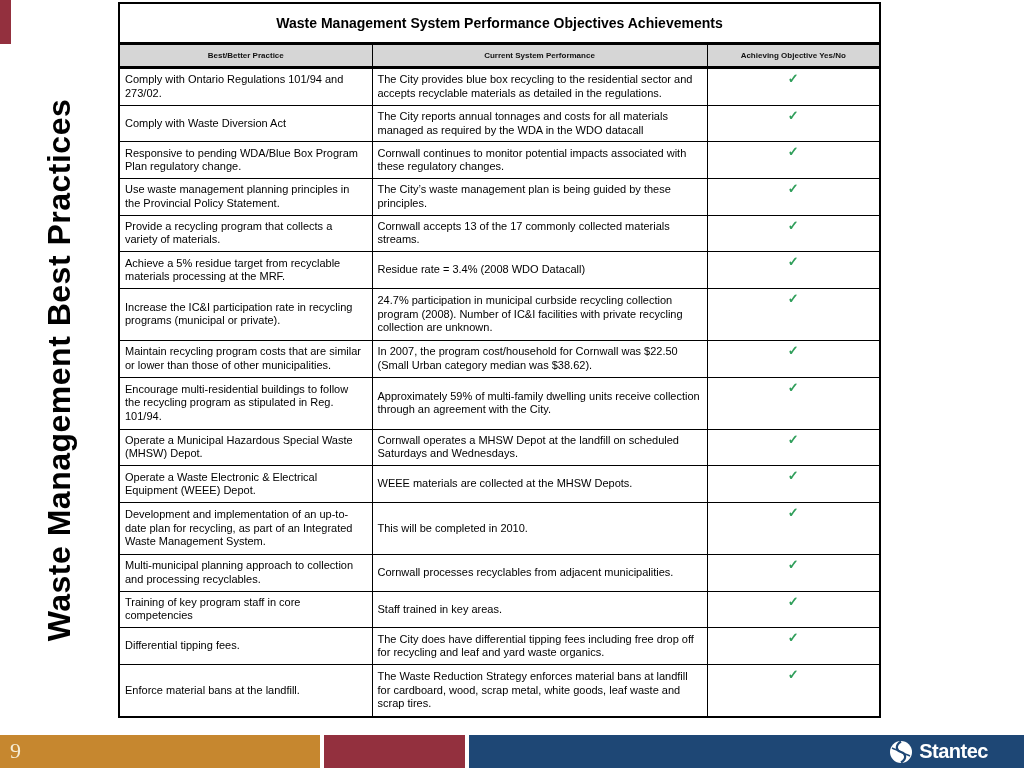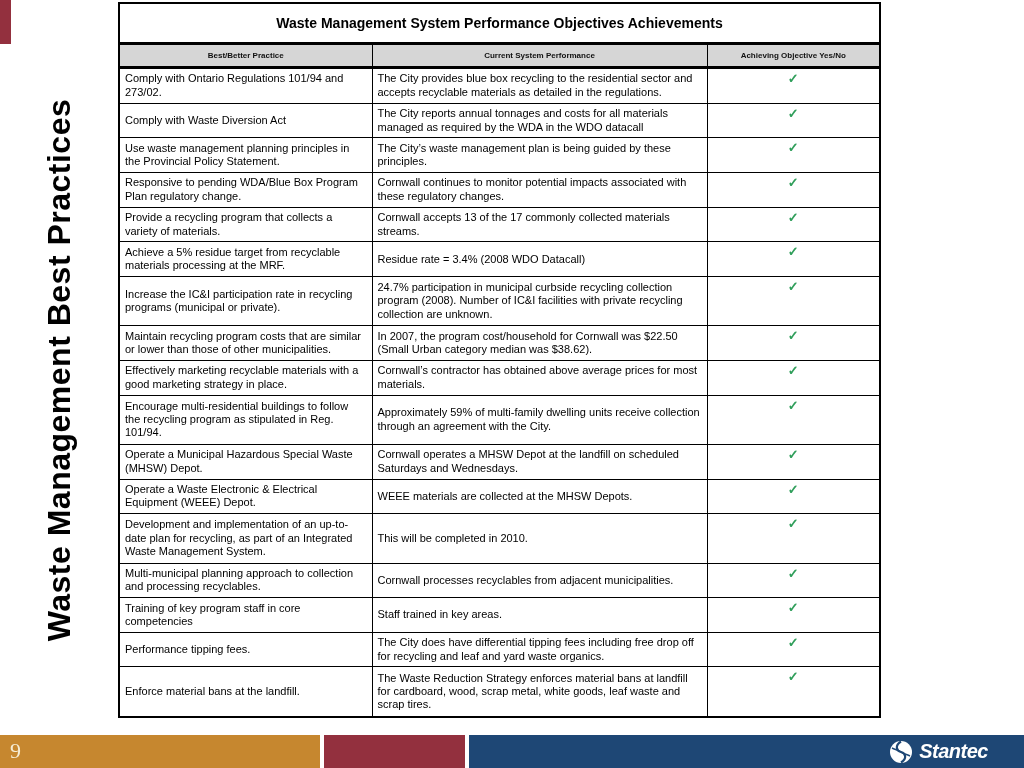--- a/index.html
+++ b/index.html
@@ -65,21 +65,20 @@
     font-size:22px; color:var(--page_cream,#f5ecd4);
   }
   .logo {
     position:absolute; right:36px; top:50%;
     transform:translateY(-50%);
     display:flex; align-items:center; gap:6px;
   }
   .logo-text {
     color:#ffffff; font-weight:bold; font-size:20px;
     letter-spacing:-0.5px;
-    font-style:italic;
   }
   .logo-icon { display:block; }
 </style>
 </head>
 <body>
 
 <div class="slide">
 
   <div class="corner-accent"></div>
 
@@ -107,55 +106,50 @@
             <td class="practice">Comply with Ontario Regulations 101/94 and 273/02.</td>
             <td class="performance">The City provides blue box recycling to the residential sector and accepts recyclable materials as detailed in the regulations.</td>
             <td class="check"><span>✓</span></td>
           </tr>
           <tr>
             <td class="practice">Comply with Waste Diversion Act</td>
             <td class="performance">The City reports annual tonnages and costs for all materials managed as required by the WDA in the WDO datacall</td>
             <td class="check"><span>✓</span></td>
           </tr>
           <tr>
+            <td class="practice">Responsive to pending WDA/Blue Box Program Plan regulatory change.</td>
+            <td class="performance">Cornwall continues to monitor potential impacts associated with these regulatory changes.</td>
+            <td class="check"><span>✓</span></td>
+          </tr>
+          <tr>
             <td class="practice">Use waste management planning principles in the Provincial Policy Statement.</td>
             <td class="performance">The City’s waste management plan is being guided by these principles.</td>
             <td class="check"><span>✓</span></td>
           </tr>
           <tr>
-            <td class="practice">Responsive to pending WDA/Blue Box Program Plan regulatory change.</td>
-            <td class="performance">Cornwall continues to monitor potential impacts associated with these regulatory changes.</td>
-            <td class="check"><span>✓</span></td>
-          </tr>
-          <tr>
             <td class="practice">Provide a recycling program that collects a variety of materials.</td>
             <td class="performance">Cornwall accepts 13 of the 17 commonly collected materials streams.</td>
             <td class="check"><span>✓</span></td>
           </tr>
           <tr>
             <td class="practice">Achieve a 5% residue target from recyclable materials processing at the MRF.</td>
             <td class="performance">Residue rate = 3.4% (2008 WDO Datacall)</td>
             <td class="check"><span>✓</span></td>
           </tr>
           <tr>
             <td class="practice">Increase the IC&amp;I participation rate in recycling programs (municipal or private).</td>
             <td class="performance">24.7% participation in municipal curbside recycling collection program (2008).  Number of IC&amp;I facilities with private recycling collection are unknown.</td>
             <td class="check"><span>✓</span></td>
           </tr>
           <tr>
             <td class="practice">Maintain recycling program costs that are similar or lower than those of other municipalities.</td>
             <td class="performance">In 2007, the program cost/household for Cornwall was $22.50 (Small Urban category median was $38.62).</td>
             <td class="check"><span>✓</span></td>
           </tr>
           <tr>
-            <td class="practice">Effectively marketing recyclable materials with a good marketing strategy in place.</td>
-            <td class="performance">Cornwall’s contractor has obtained above average prices for most materials.</td>
-            <td class="check"><span>✓</span></td>
-          </tr>
-          <tr>
             <td class="practice">Encourage multi-residential buildings to follow the recycling program as stipulated in Reg. 101/94.</td>
             <td class="performance">Approximately 59% of multi-family dwelling units receive collection through an agreement with the City.</td>
             <td class="check"><span>✓</span></td>
           </tr>
           <tr>
             <td class="practice">Operate a Municipal Hazardous Special Waste (MHSW) Depot.</td>
             <td class="performance">Cornwall operates a MHSW Depot at the landfill on scheduled Saturdays and Wednesdays.</td>
             <td class="check"><span>✓</span></td>
           </tr>
           <tr>
@@ -172,21 +166,21 @@
             <td class="practice">Multi-municipal planning approach to collection and processing recyclables.</td>
             <td class="performance">Cornwall processes recyclables from adjacent municipalities.</td>
             <td class="check"><span>✓</span></td>
           </tr>
           <tr>
             <td class="practice">Training of key program staff in core competencies</td>
             <td class="performance">Staff trained in key areas.</td>
             <td class="check"><span>✓</span></td>
           </tr>
           <tr>
-            <td class="practice">Performance tipping fees.</td>
+            <td class="practice">Differential tipping fees.</td>
             <td class="performance">The City does have differential tipping fees including free drop off for recycling and leaf and yard waste organics.</td>
             <td class="check"><span>✓</span></td>
           </tr>
           <tr>
             <td class="practice">Enforce material bans at the landfill.</td>
             <td class="performance">The Waste Reduction Strategy enforces material bans at landfill for cardboard, wood, scrap metal, white goods, leaf waste and scrap tires.</td>
             <td class="check"><span>✓</span></td>
           </tr>
         </tbody>
     </table>

